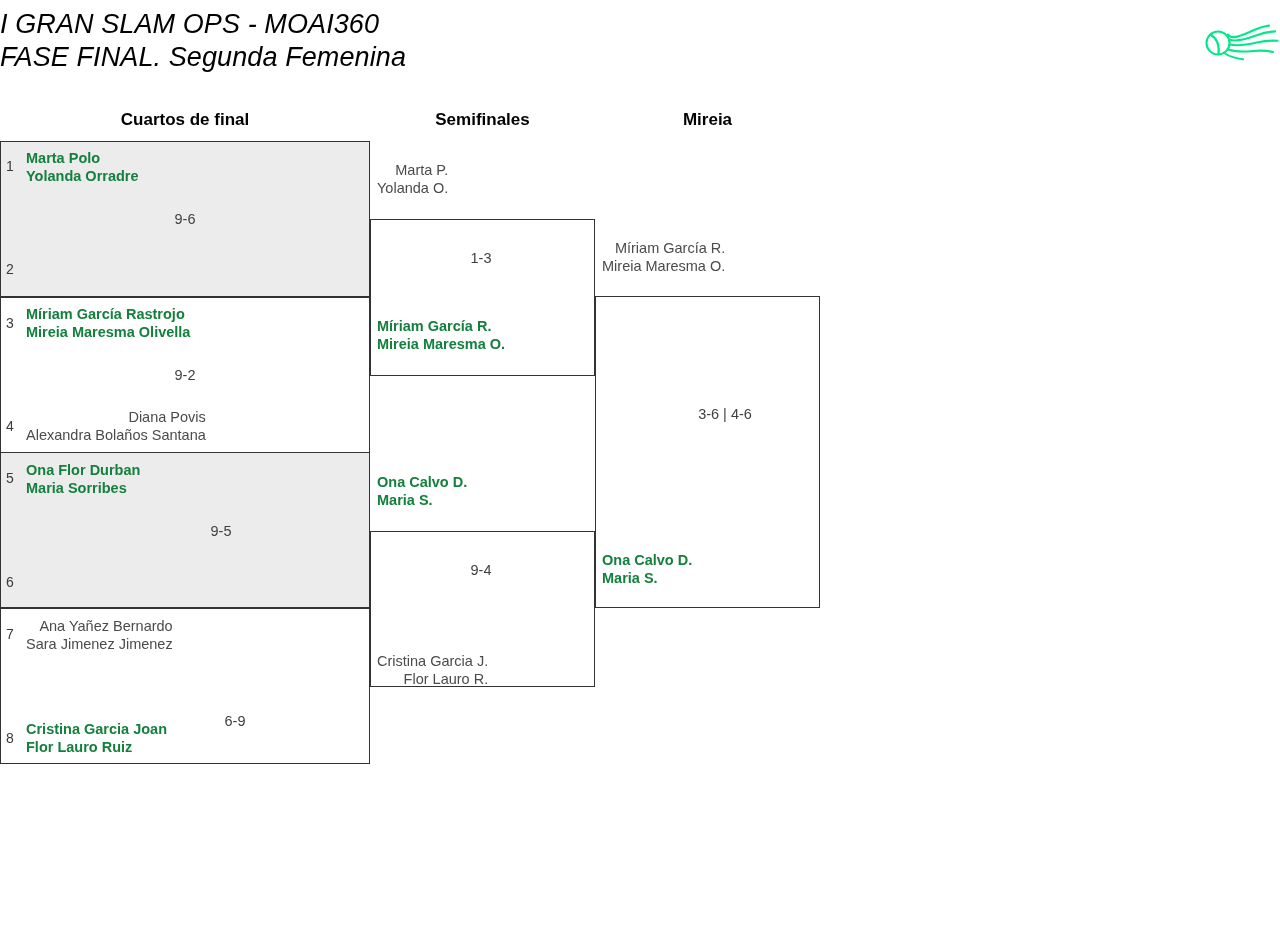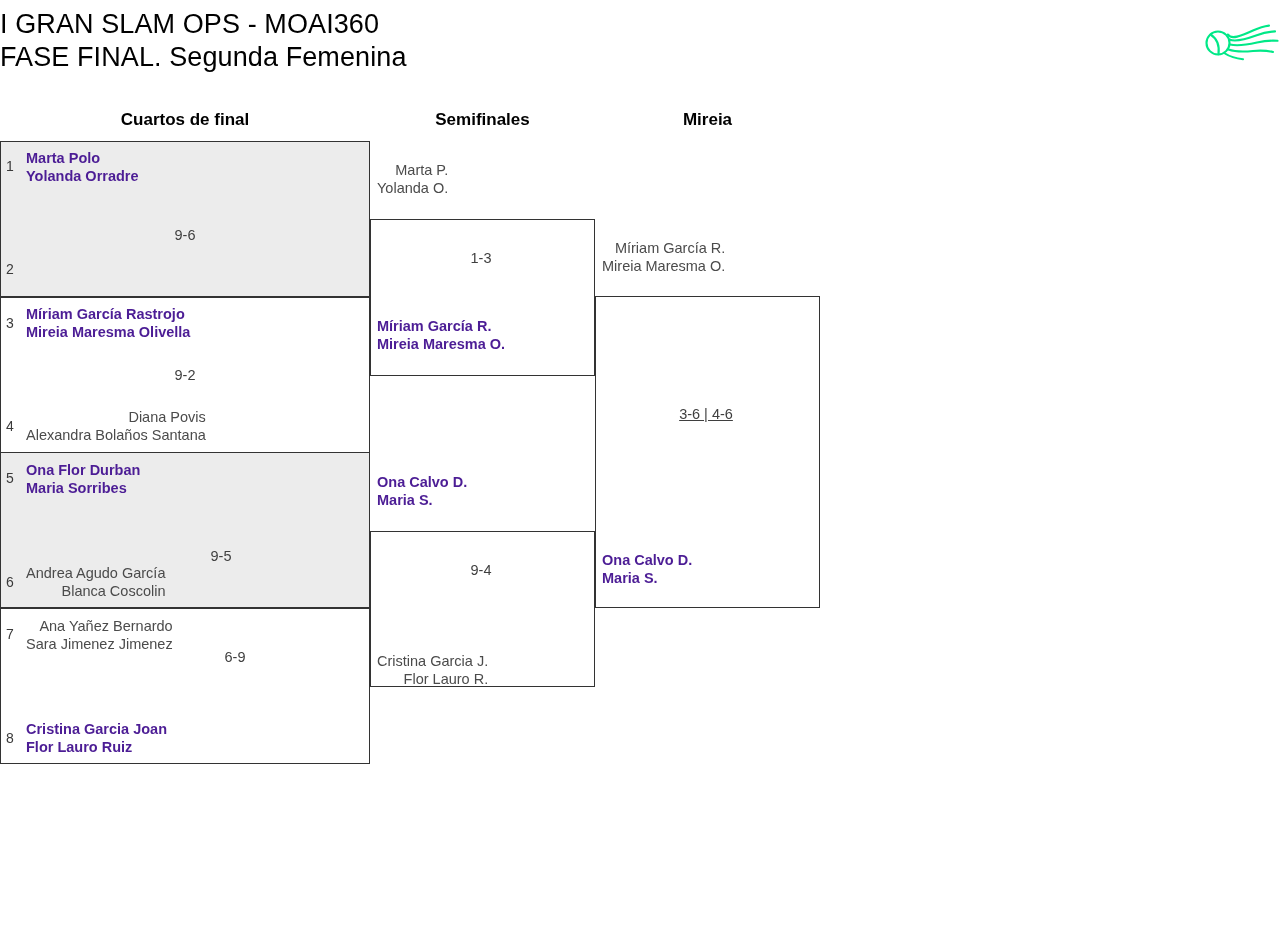--- a/index.html
+++ b/index.html
@@ -17,20 +17,21 @@
   }
 
   
   #header { position: absolute; left: 0; top: 0; width: 1280px; height: 95px; }
   #title-block {
     position: absolute; left: 0; top: 8px;
     font-size: 27px; line-height: 33px;
     font-weight: 400; color: #000000;
     letter-spacing: 0.1px;
     white-space: nowrap;
+    font-style: italic;
   }
   #title-line1, #title-line2 { display: block; }
 
   #logo {
     position: absolute; left: 1201px; top: 18px;
     width: 78px; height: 46px;
   }
 
   
   .round-header {
@@ -68,21 +69,21 @@
   }
 
   
   .team {
     position: absolute;
     font-size: 14.5px;
     line-height: 18px;
     white-space: nowrap;
   }
   .team .ln { display: block; }
-  .team.winner { font-weight: bold; color: #4c1d95; }
+  .team.winner { font-weight: bold; color: #15803d; }
   .team.loser  { font-weight: normal; color: #4b4b4b; text-align: right; }
 
   
   .seed {
     position: absolute;
     font-size: 14px;
     color: #3a3a3a;
     text-align: left;
     width: 20px;
   }
@@ -137,53 +138,49 @@
   <div class="box" style="left:370px; top:219px; width:225px; height:157px;"></div>
   <div class="box" style="left:370px; top:531px; width:225px; height:156px;"></div>
 
   <div class="box" style="left:595px; top:296px; width:225px; height:312px;"></div>
 
   <div class="seed" style="left:6px;  top:158px;">1</div>
   <div class="team winner" style="left:26px; top:149px;">
     <span class="ln">Marta Polo</span>
     <span class="ln">Yolanda Orradre</span>
   </div>
-  <div class="score" style="left:0px; width:370px; top:211px;margin-top:16px;">9-6</div>
+  <div class="score" style="left:0px; width:370px; top:211px;">9-6</div>
   <div class="seed" style="left:6px;  top:261px;">2</div>
 
   <div class="seed" style="left:6px;  top:315px;">3</div>
   <div class="team winner" style="left:26px; top:305px;">
     <span class="ln">Míriam García Rastrojo</span>
     <span class="ln">Mireia Maresma Olivella</span>
   </div>
   <div class="score" style="left:0px; width:370px; top:367px;">9-2</div>
   <div class="seed" style="left:6px;  top:418px;">4</div>
   <div class="team loser" style="left:26px; top:408px;">
     <span class="ln">Diana Povis</span>
     <span class="ln">Alexandra Bolaños Santana</span>
   </div>
 
   <div class="seed" style="left:6px;  top:470px;">5</div>
   <div class="team winner" style="left:26px; top:461px;">
     <span class="ln">Ona Flor Durban</span>
     <span class="ln">Maria Sorribes</span>
   </div>
-  <div class="score" style="left:0px; width:442px; top:548px;">9-5</div>
+  <div class="score" style="left:0px; width:442px; top:523px;">9-5</div>
   <div class="seed" style="left:6px;  top:574px;">6</div>
-  <div class="team loser" style="left:26px; top:564px;">
-    <span class="ln">Andrea Agudo García</span>
-    <span class="ln">Blanca Coscolin</span>
-  </div>
 
   <div class="seed" style="left:6px;  top:626px;">7</div>
   <div class="team loser" style="left:26px; top:617px;">
     <span class="ln">Ana Yañez Bernardo</span>
     <span class="ln">Sara Jimenez Jimenez</span>
   </div>
-  <div class="score" style="left:0px; width:422px; top:649px;padding-left:48px;">6-9</div>
+  <div class="score" style="left:0px; width:422px; top:713px;padding-left:48px;">6-9</div>
   <div class="seed" style="left:6px;  top:730px;">8</div>
   <div class="team winner" style="left:26px; top:720px;">
     <span class="ln">Cristina Garcia Joan</span>
     <span class="ln">Flor Lauro Ruiz</span>
   </div>
 
   <div class="team loser" style="left:377px; top:161px;">
     <span class="ln">Marta P.</span>
     <span class="ln">Yolanda O.</span>
   </div>
@@ -200,19 +197,19 @@
   <div class="score" style="left:370px; width:222px; top:562px;">9-4</div>
   <div class="team loser" style="left:377px; top:629px;margin-top:23px;">
     <span class="ln">Cristina Garcia J.</span>
     <span class="ln">Flor Lauro R.</span>
   </div>
 
   <div class="team loser" style="left:602px; top:239px;">
     <span class="ln">Míriam García R.</span>
     <span class="ln">Mireia Maresma O.</span>
   </div>
-  <div class="score" style="left:595px; width:222px; top:406px;text-decoration:underline;">3-6 | 4-6</div>
+  <div class="score" style="left:614px; width:222px; top:406px;">3-6 | 4-6</div>
   <div class="team winner" style="left:602px; top:551px;">
     <span class="ln">Ona Calvo D.</span>
     <span class="ln">Maria S.</span>
   </div>
 
 </div>
 
 </body></html>

